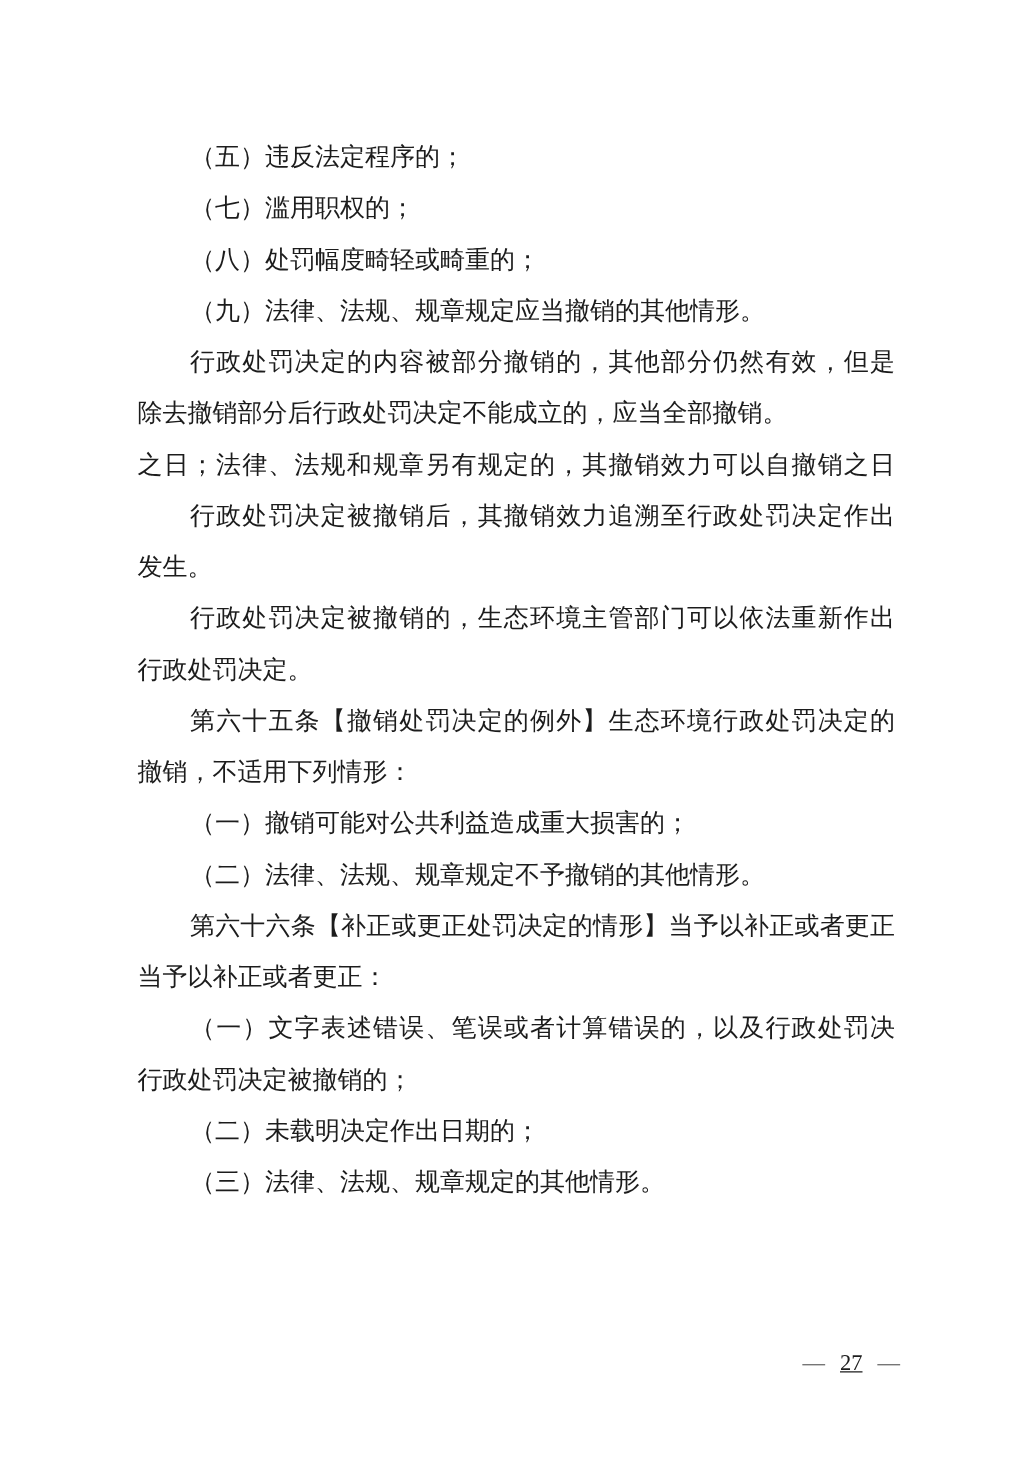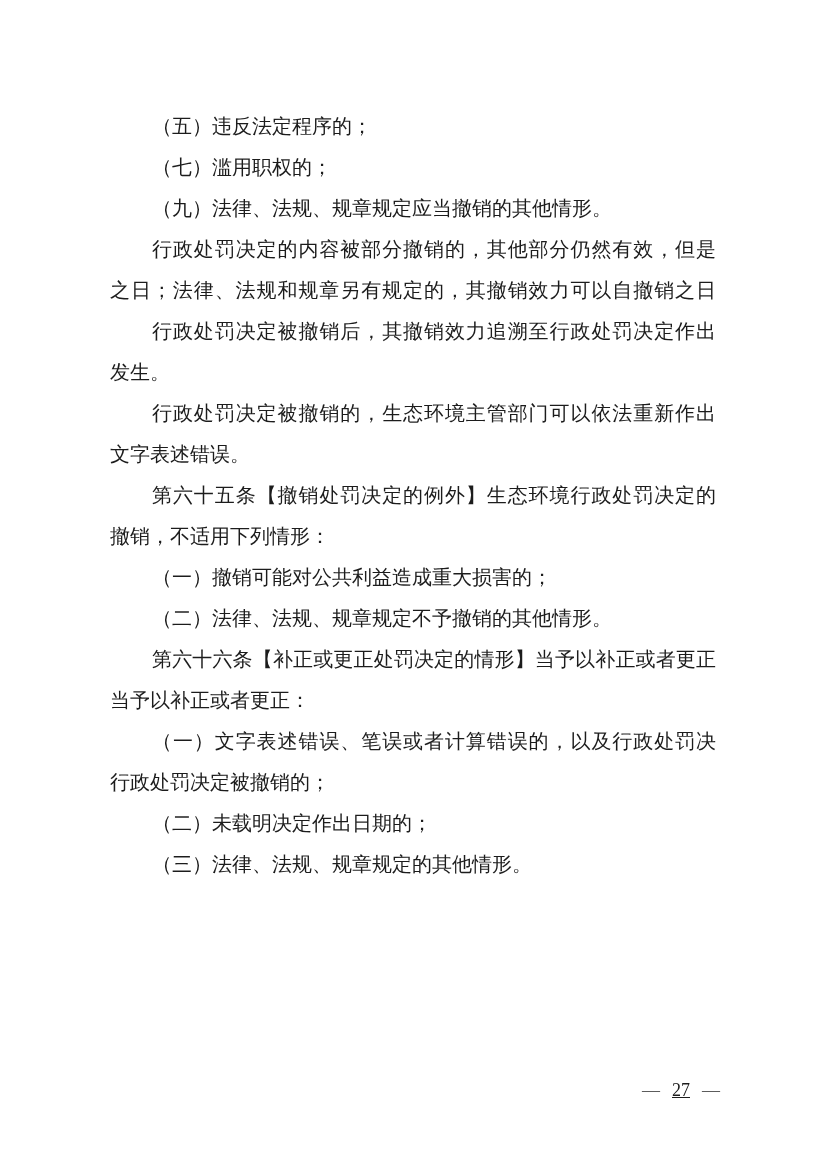--- a/index.html
+++ b/index.html
@@ -55,27 +55,29 @@
     text-decoration: underline;
   }
 </style>
 </head>
 <body>
 
 <div class="page">
   <div class="content">
     <div class="line indent"><span>（五）违反法定程序的；</span></div>
     <div class="line indent"><span>（七）滥用职权的；</span></div>
+    <div class="line indent"><span>（八）处罚幅度畸轻或畸重的；</span></div>
     <div class="line indent"><span>（九）法律、法规、规章规定应当撤销的其他情形。</span></div>
     <div class="line indent just"><span>行政处罚决定的内容被部分撤销的，其他部分仍然有效，但是</span></div>
+    <div class="line"><span>除去撤销部分后行政处罚决定不能成立的，应当全部撤销。</span></div>
     <div class="line just"><span>之日；法律、法规和规章另有规定的，其撤销效力可以自撤销之日</span></div>
     <div class="line indent just"><span>行政处罚决定被撤销后，其撤销效力追溯至行政处罚决定作出</span></div>
     <div class="line"><span>发生。</span></div>
     <div class="line indent just"><span>行政处罚决定被撤销的，生态环境主管部门可以依法重新作出</span></div>
-    <div class="line"><span>文字表述错误。</span></div>
+    <div class="line"><span>行政处罚决定。</span></div>
     <div class="line indent just"><span class="art">第六十五条</span><span>【撤销处罚决定的例外】生态环境行政处罚决定的</span></div>
     <div class="line"><span>撤销，不适用下列情形：</span></div>
     <div class="line indent"><span>（一）撤销可能对公共利益造成重大损害的；</span></div>
     <div class="line indent"><span>（二）法律、法规、规章规定不予撤销的其他情形。</span></div>
     <div class="line indent just"><span class="art">第六十六条</span><span>【补正或更正处罚决定的情形】当予以补正或者更正</span></div>
     <div class="line"><span>当予以补正或者更正：</span></div>
     <div class="line indent just"><span>（一）文字表述错误、笔误或者计算错误的，以及行政处罚决</span></div>
     <div class="line"><span>行政处罚决定被撤销的；</span></div>
     <div class="line indent"><span>（二）未载明决定作出日期的；</span></div>
     <div class="line indent"><span>（三）法律、法规、规章规定的其他情形。</span></div>

